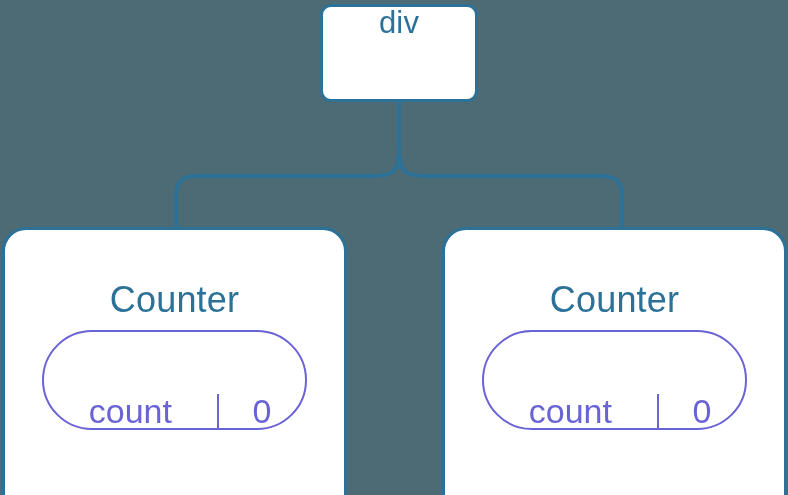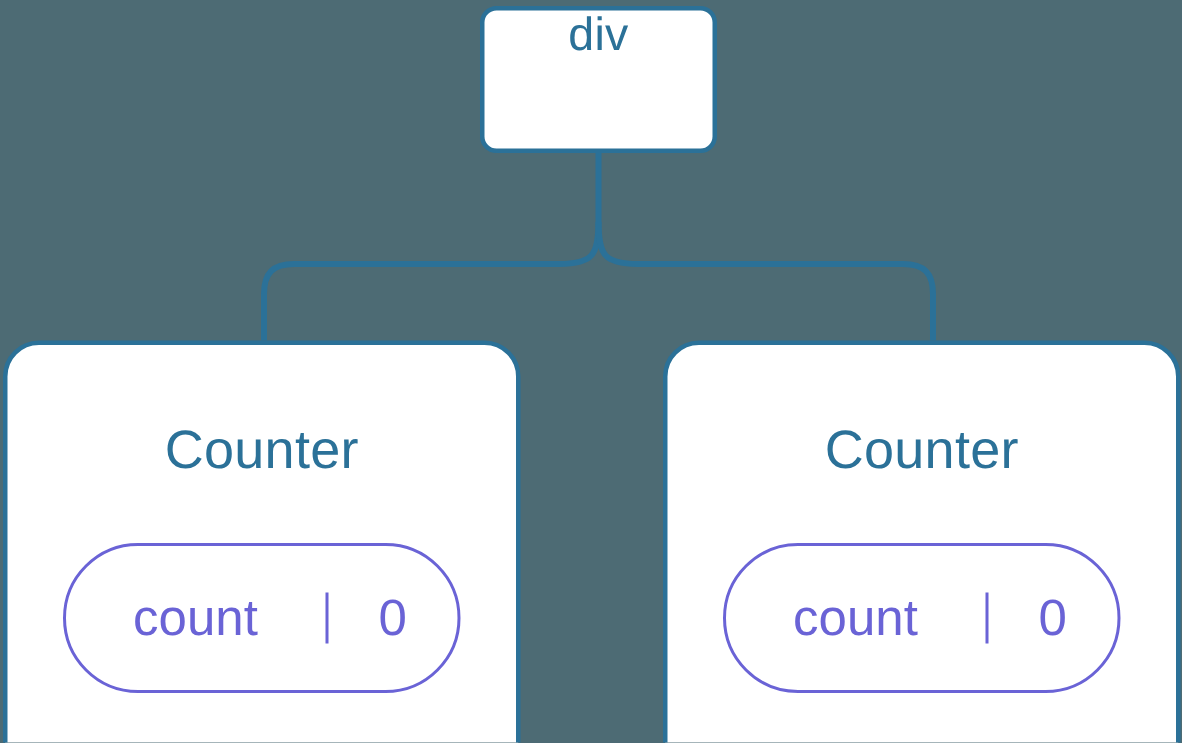--- a/index.html
+++ b/index.html
@@ -65,28 +65,28 @@
     color: #2b7198;
     font-size: 36px;
     line-height: 1;
     letter-spacing: 0.2px;
     margin-top: 52px;
   }
 
   
   .pill {
     position: relative;
-    margin-top: 44px;
+    margin-top: 12px;
     width: 265px;
     height: 100px;
     border: 2px solid #6a63d6;
     border-radius: 50px;
     box-sizing: border-box;
     display: flex;
-    align-items: center;
+    align-items: flex-end;
   }
   .pill-key, .pill-val {
     display: flex;
     align-items: center;
     justify-content: center;
     color: #6a63d6;
     font-size: 34px;
     line-height: 1;
     box-sizing: border-box;
   }

